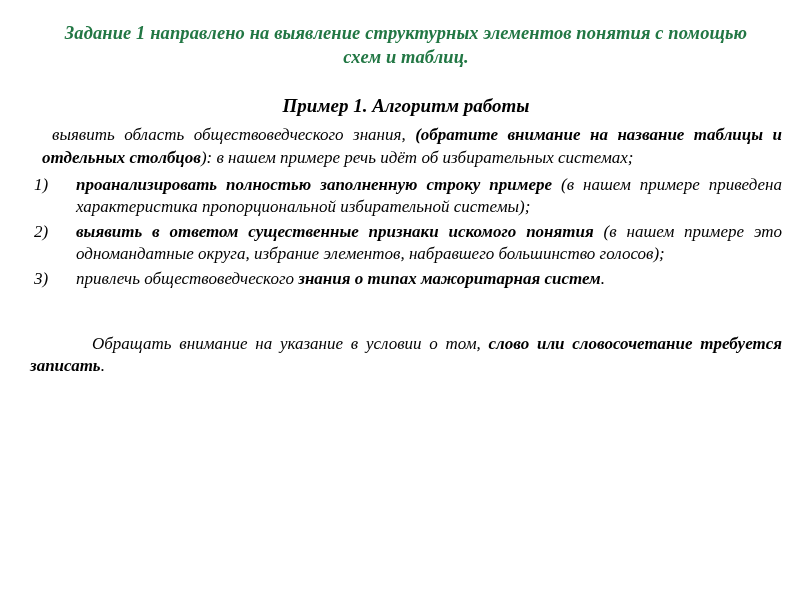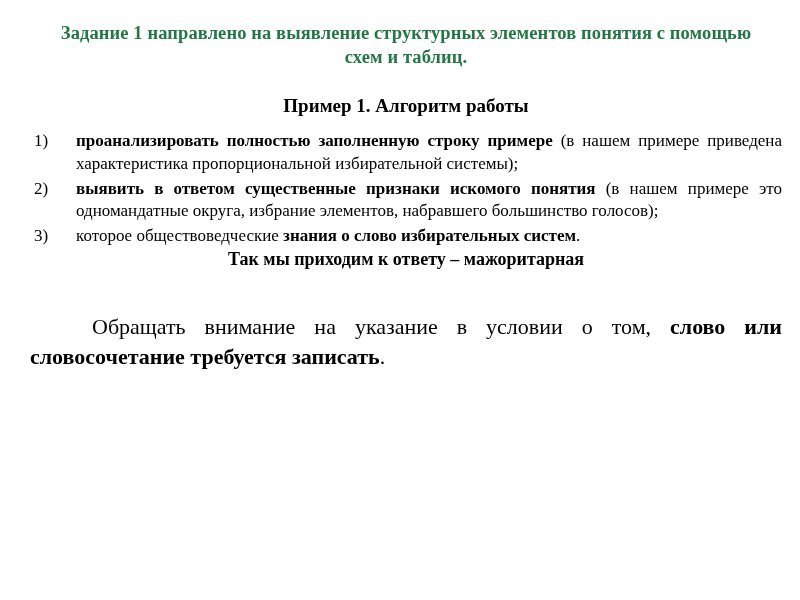--- a/index.html
+++ b/index.html
@@ -13,35 +13,36 @@
     font-family: "Liberation Serif", "DejaVu Serif", serif;
     color: #000000;
     overflow: hidden;
   }
   .slide {
     position: relative;
     width: 800px;
     height: 488px;
     box-sizing: border-box;
     padding: 22px 18px 10px 30px;
+    font-style: italic;
   }
   .slide-title {
     color: #227744;
     font-weight: bold;
     font-size: 18.5px;
     line-height: 1.28;
     text-align: center;
     margin: 0 14px 26px 14px;
     letter-spacing: 0.1px;
   }
   .example-heading {
     text-align: center;
     font-weight: bold;
     font-size: 19px;
-    margin: 0 0 13px 0;
+    margin: 0 0 7px 0;
   }
   .intro-para {
     font-size: 17px;
     line-height: 1.33;
     text-align: justify;
     margin: 0 0 4px 0;
     padding-left: 12px;
     text-indent: 10px;
   }
   ol.steps {
@@ -70,50 +71,52 @@
   .answer-line {
     text-align: center;
     font-weight: bold;
     font-size: 18px;
     margin: 2px 0 0 0;
   }
   .bottom-block {
     margin-top: 42px;
   }
   .bottom-para {
-    font-size: 22px;
+    font-size: 17px;
     line-height: 1.34;
     text-align: justify;
     margin: 0 0 2px 0;
     text-indent: 62px;
   }
 </style>
 </head>
 <body>
 
 <div class="slide">
 
   <div class="slide-title" style="color: rgb(34, 119, 68);">Задание 1 направлено на выявление структурных элементов понятия с помощью схем и таблиц.</div>
 
   <div class="example-heading">Пример 1.  Алгоритм работы</div>
 
+  <p class="intro-para">
+    <span>выявить область обществоведческого знания, </span><b>(обратите внимание на название таблицы и отдельных столбцов</b><span>): в нашем примере речь идёт об избирательных системах;</span>
+  </p>
 
   <ol class="steps">
     <li>
       <span class="marker">1)</span><b>проанализировать полностью заполненную строку примере</b><span> (в нашем примере приведена характеристика пропорциональной избирательной системы);</span>
     </li>
     <li>
       <span class="marker">2)</span><b>выявить в ответом существенные признаки искомого понятия</b><span> (в нашем примере это одномандатные округа, избрание элементов, набравшего большинство голосов);</span>
     </li>
     <li>
-      <span class="marker">3)</span><span>которое обществоведческие </span><b>знания о слово избирательных систем</b><span>.</span>
+      <span class="marker">3)</span><span>привлечь обществоведческого </span><b>знания о типах мажоритарная систем</b><span>.</span>
     </li>
   </ol>
 
-  <div class="answer-line">Так мы приходим к ответу – мажоритарная</div>
 
   <div class="bottom-block">
     <p class="bottom-para">
       <span>Обращать внимание на указание в условии о том, </span><b>слово или словосочетание требуется записать</b><span>.</span>
     </p>
   </div>
 
 </div>
 
 </body></html>

